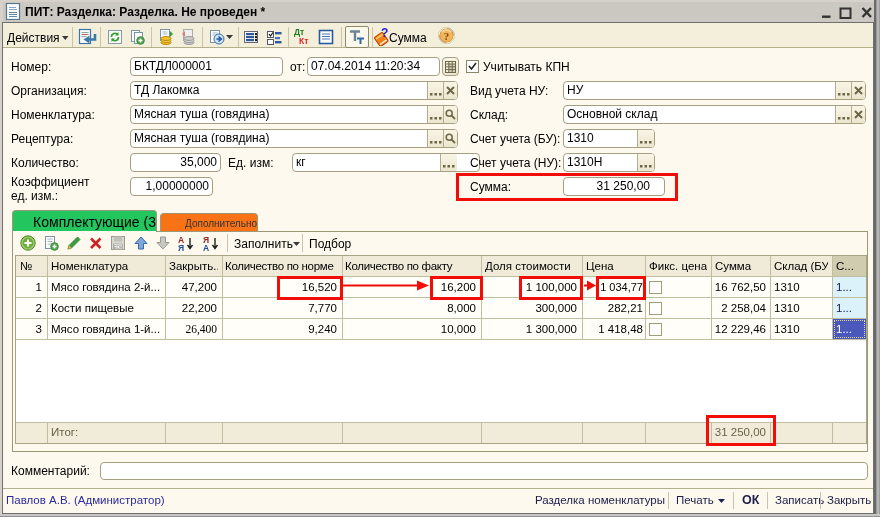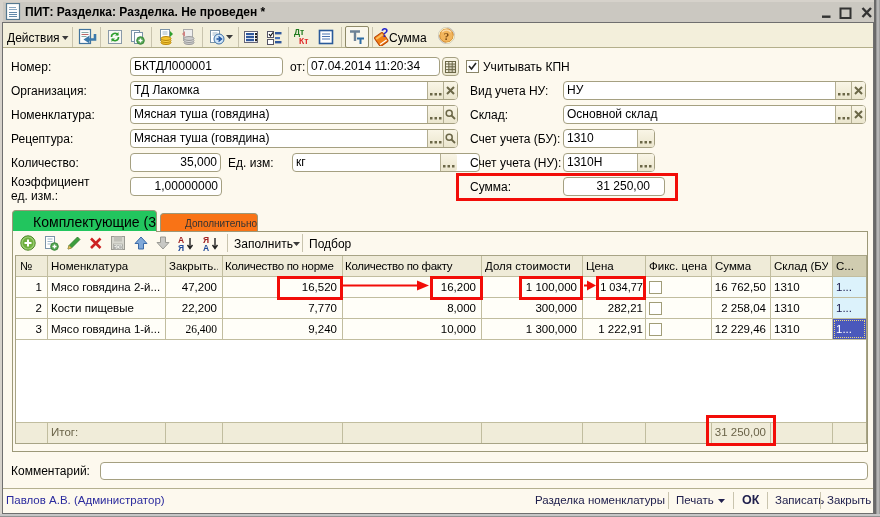--- a/index.html
+++ b/index.html
@@ -185,21 +185,21 @@
 <div class="fld" style="left:130px;top:129px;width:328px;">Мясная туша (говядина)</div>
 <div class="lbl" style="left:470px;top:132px;">Счет учета (БУ):</div>
 <div class="fld" style="left:563px;top:129px;width:92px;">1310</div>
 
 <div class="fld fldR" style="left:130px;top:153px;width:91px;">35,000</div>
 <div class="lbl" style="left:228px;top:156px;">Ед. изм:</div>
 <div class="fld" style="left:292px;top:153px;width:188px;">кг</div>
 <div class="lbl" style="left:470px;top:156px;">Счет учета (НУ):</div>
 <div class="fld" style="left:563px;top:153px;width:92px;">1310Н</div>
 
-<div class="fld fldR" style="left:130px;top:177px;width:92px;">1,00000000</div>
+<div class="fld fldR" style="left:130px;top:177px;width:83px;">1,00000000</div>
 <div class="lbl" style="left:470px;top:180px;">Сумма:</div>
 <div class="fld fldR" style="left:563px;top:177px;width:102px;padding-right:14px;">31 250,00</div>
 <div class="redbox" style="left:456px;top:173px;width:222px;height:28px;"></div>
 
 <div class="tabact" style="left:12px;top:210px;width:145px;height:22px;line-height:22px;">Комплектующие (3 поз.)</div>
 <div class="tabina" style="left:160px;top:213px;width:98px;height:19px;line-height:19px;">Дополнительно</div>
 <div class="abs" style="left:12px;top:231px;width:856px;height:221px;border:1px solid #9c9878;background:#fdf9ee;"></div>
 <div class="abs" style="left:13px;top:231px;width:143px;height:2px;background:#fdf9ee;"></div>
 
 <div class="abs" style="left:234px;top:237px;font-size:12px;">Заполнить</div>
@@ -320,21 +320,21 @@
 <div class="cell num" style="left:713px;top:298px;width:53px;height:20px;">2 258,04</div>
 <div class="cell" style="left:774px;top:298px;width:53px;height:20px;">1310</div>
 <div class="cell" style="left:836px;top:298px;width:25px;height:20px;color:#1a1a4e;">1...</div>
 <div class="abs" style="left:649px;top:302px;width:13px;height:13px;background:#fff;border:1px solid #a19d78;"></div>
 <div class="cell num" style="left:20px;top:319px;width:22px;height:20px;">3</div>
 <div class="cell" style="left:51px;top:319px;width:109px;height:20px;">Мясо говядина 1-й...</div>
 <div class="cell num" style="left:169px;top:319px;width:48px;height:20px;font-family:Liberation Serif, serif;">26,400</div>
 <div class="cell num" style="left:226px;top:319px;width:111px;height:20px;">9,240</div>
 <div class="cell num" style="left:346px;top:319px;width:130px;height:20px;">10,000</div>
 <div class="cell num" style="left:485px;top:319px;width:92px;height:20px;">1 300,000</div>
-<div class="cell num" style="left:588px;top:319px;width:55px;height:20px;">1 222,91</div>
+<div class="cell num" style="left:588px;top:319px;width:55px;height:20px;">1 418,48</div>
 <div class="cell num" style="left:713px;top:319px;width:53px;height:20px;">12 229,46</div>
 <div class="cell" style="left:774px;top:319px;width:53px;height:20px;">1310</div>
 <div class="cell" style="left:836px;top:319px;width:25px;height:20px;color:#fff;">1...</div>
 <div class="abs" style="left:649px;top:323px;width:13px;height:13px;background:#fff;border:1px solid #a19d78;"></div>
 <div class="cell" style="left:51px;top:422px;width:100px;height:21px;color:#6a6348;">Итог:</div>
 <div class="cell num" style="left:713px;top:422px;width:53px;height:21px;color:#6a6348;">31 250,00</div>
 </div>
 
 <div class="sect" style="left:427px;top:82px;width:16px;">
     <svg width="12" height="4" viewBox="0 0 12 4" style="margin:10px auto 0">

